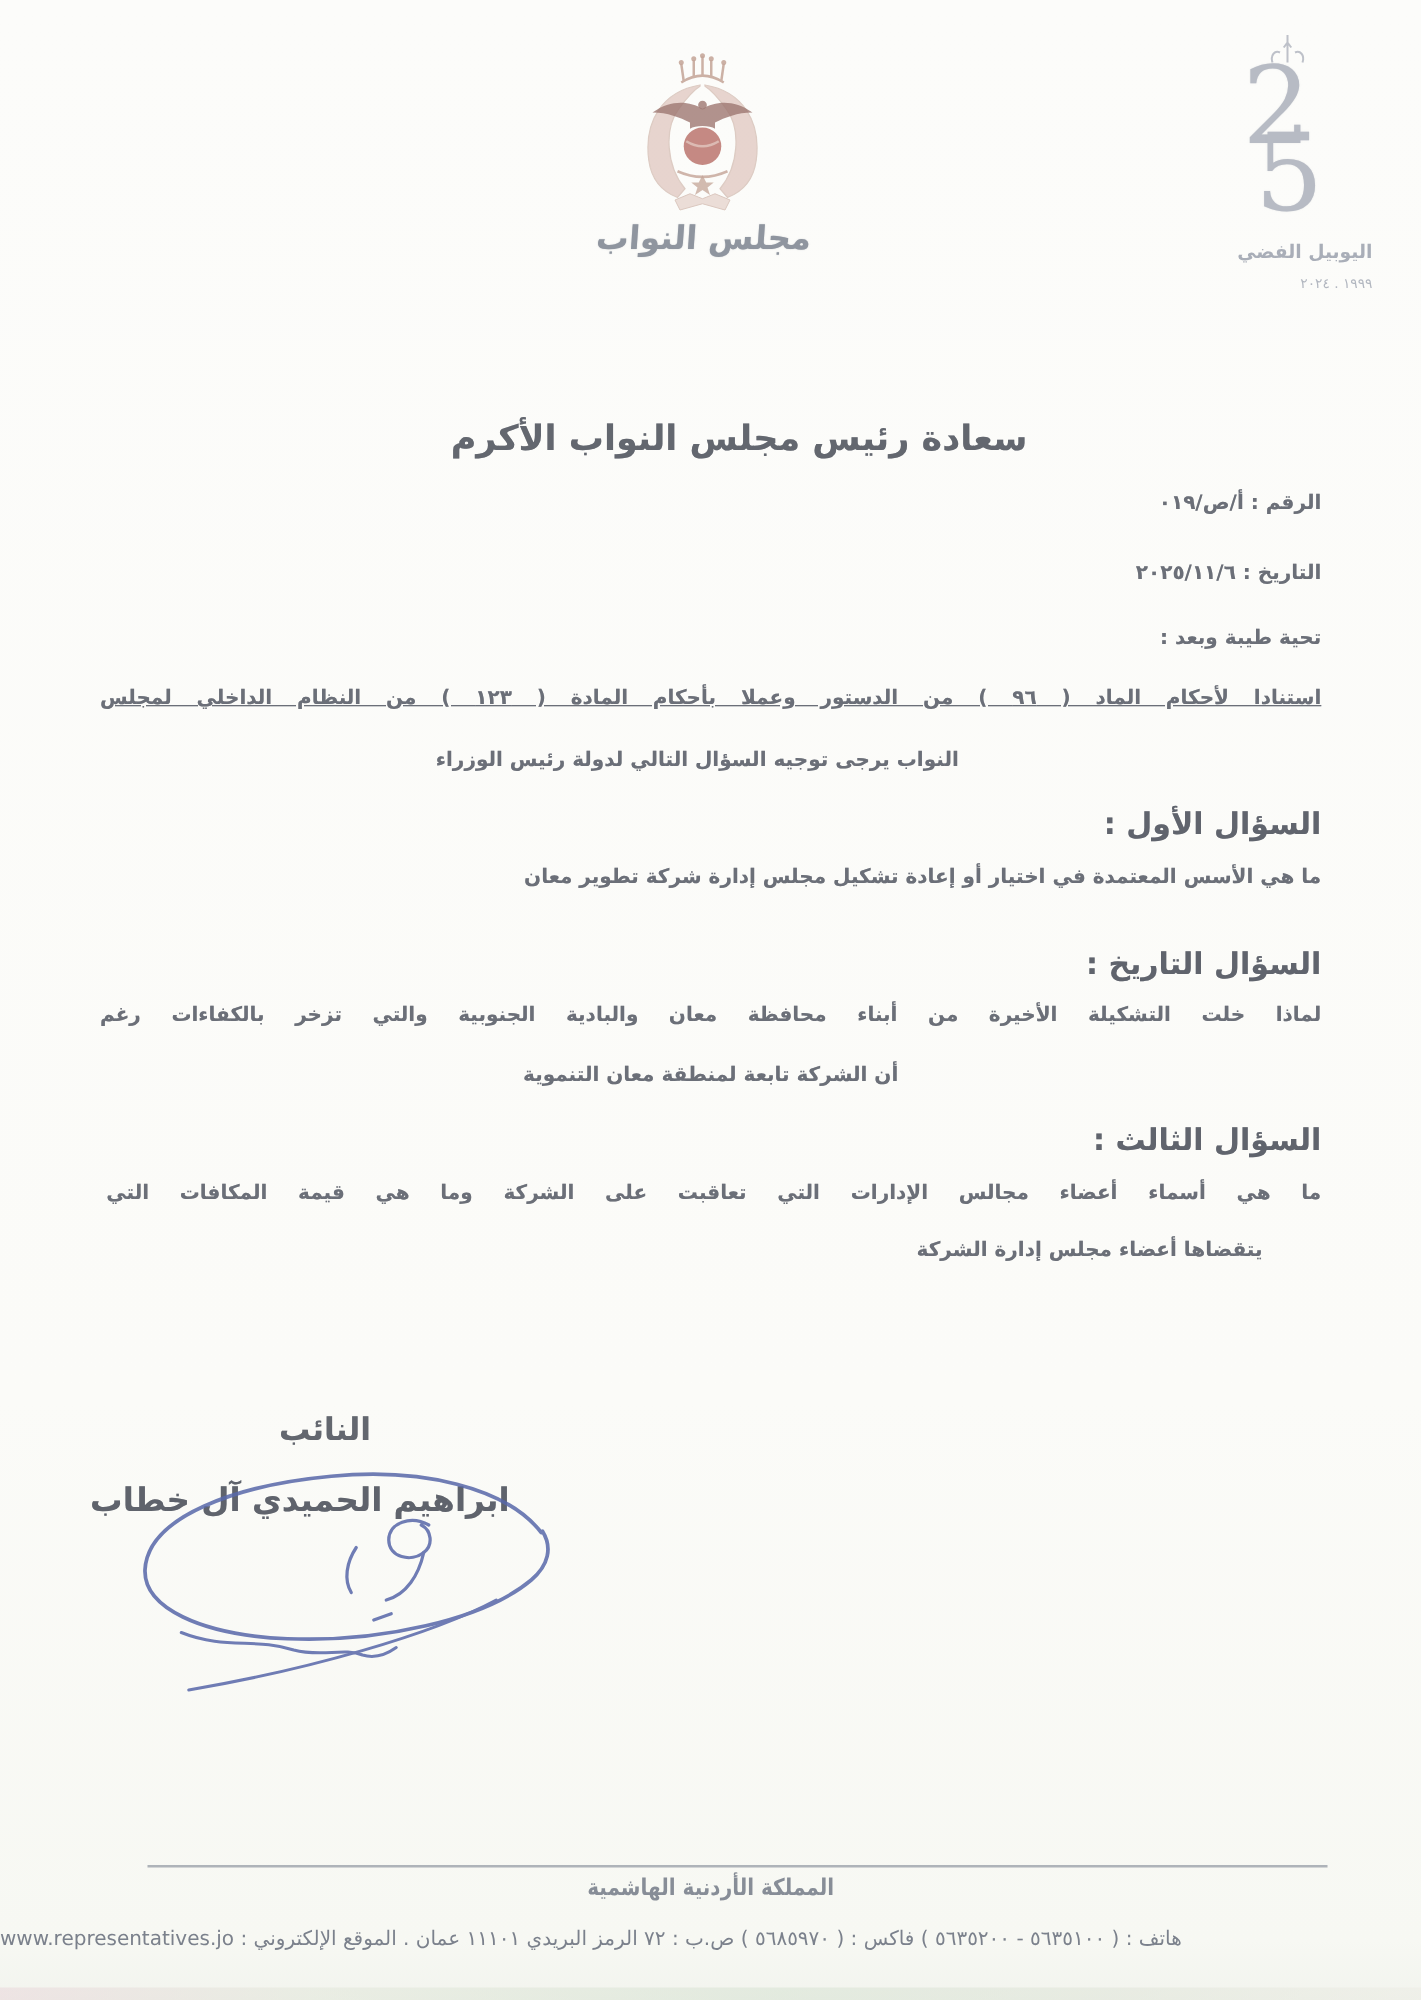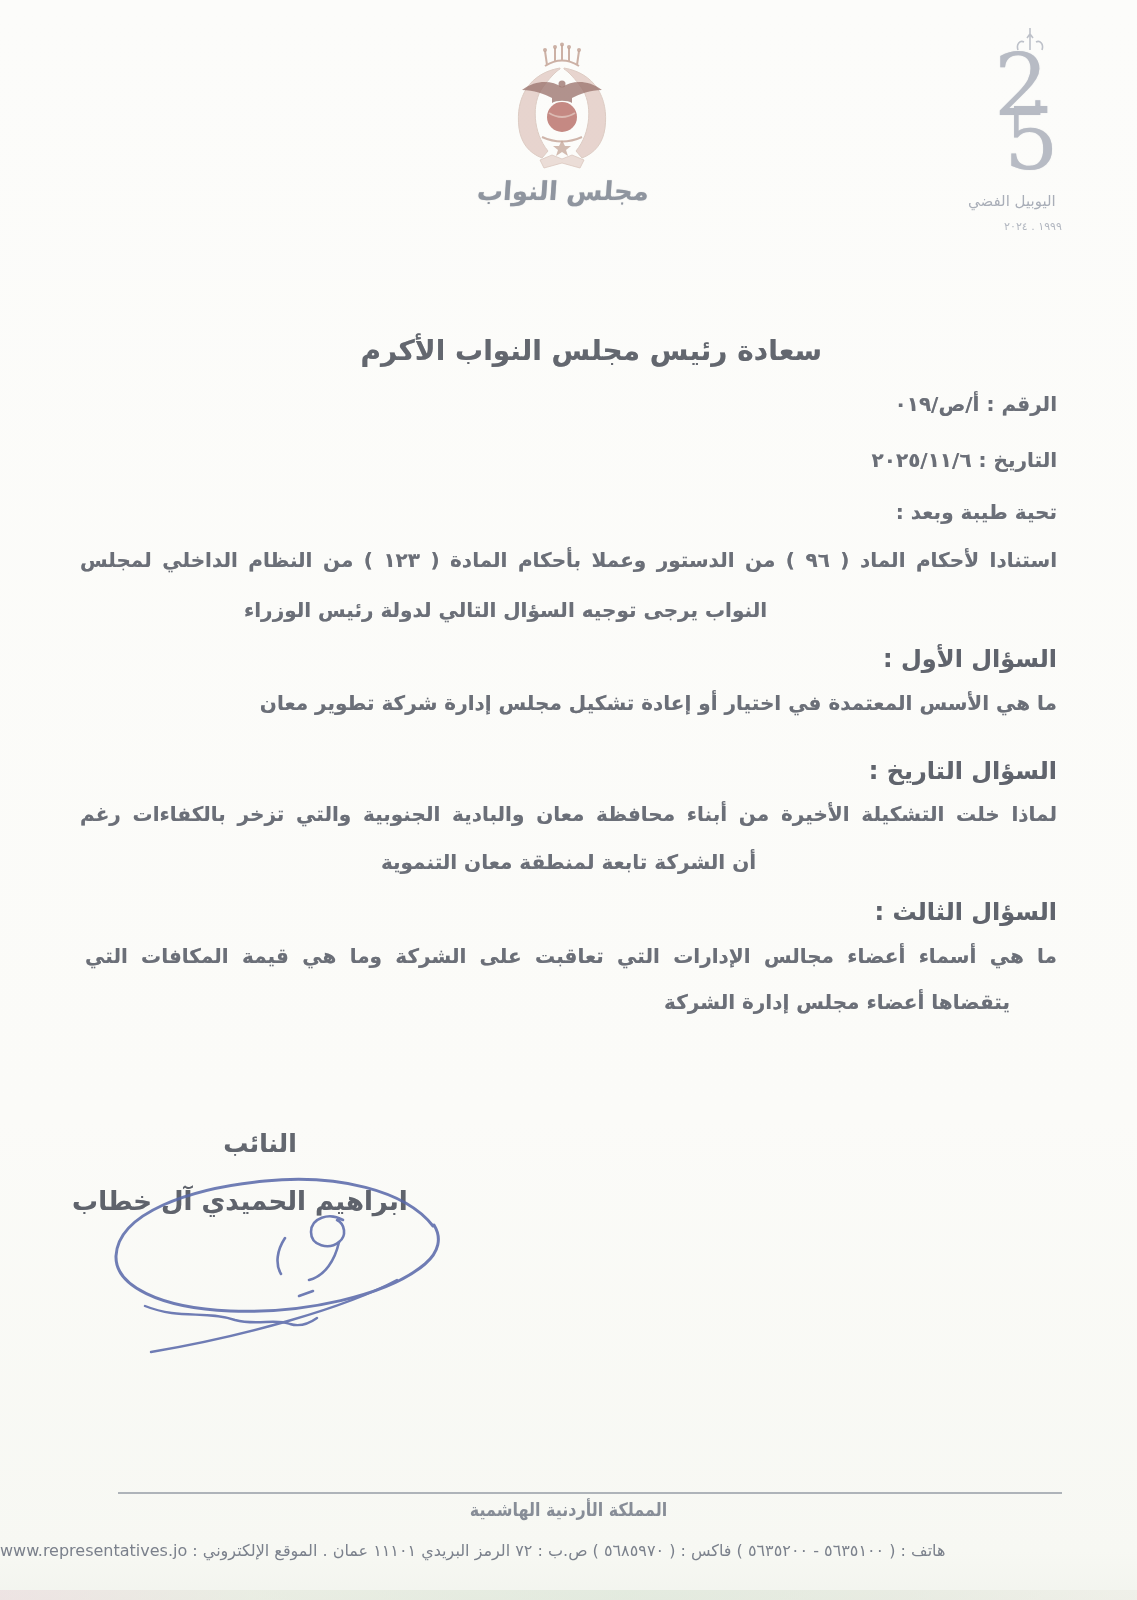--- a/index.html
+++ b/index.html
@@ -6,37 +6,37 @@
   .page {
     position:relative; width:1137px; height:1600px; margin:0 auto;
     background: linear-gradient(180deg,#fcfcfa 0%,#fbfbf8 70%,#f7f8f3 97%,#f2f4ee 100%);
     font-family:"DejaVu Sans", sans-serif; overflow:hidden;
   }
   .t { position:absolute; color:#6b6f78; font-weight:bold; white-space:nowrap;
        text-shadow:0 0 0.5px rgba(107,111,120,.45); line-height:1.25; }
   .just { white-space:normal; text-align:justify; text-align-last:justify; }
   .center { text-align:center; }
   .salutation { font-size:28px; color:#63676f;margin-left:32px; }
-  .body-line { font-size:20px; }
+  .body-line { font-size:16px; }
   .label-line { font-size:24px; color:#60646d; }
   
   .emblem { position:absolute; left:500px; top:42px; width:124px; height:130px; opacity:.82; }
   .emblem-caption { position:absolute; left:468px; top:176px; width:190px; text-align:center;
        font-size:26px; font-weight:bold; color:#8f959f; direction:rtl;
        text-shadow:0 0 1px rgba(143,149,159,.55); transform:skewX(-4deg); }
   
   .jubilee { position:absolute; left:968px; top:26px; width:130px; height:215px; color:#b7bbc4; }
   .jubilee .digit { position:absolute; font-family:"DejaVu Serif", serif; font-weight:normal;
        font-size:86px; line-height:1; color:#b7bbc4; text-shadow:0 0 1px rgba(183,187,196,.5); }
   .jubilee .d2 { left:26px; top:16px; }
   .jubilee .d5 { left:36px; top:70px; }
   .jubilee .crown { position:absolute; left:44px; top:0; }
-  .jubilee .jlabel { position:absolute; top:166px; left:0; width:100%; text-align:left;
-       font-size:15px; font-weight:normal; color:#a9aeb8; direction:rtl; }
-  .jubilee .jyears { position:absolute; top:194px; left:0; width:100%; text-align:center;
+  .jubilee .jlabel { position:absolute; top:166px; left:0; width:100%; text-align:right;
+       font-size:15px; font-weight:bold; color:#a9aeb8; direction:rtl; }
+  .jubilee .jyears { position:absolute; top:194px; left:0; width:100%; 
        font-size:11px; color:#b2b7c0; direction:rtl; letter-spacing:2px; }
   
   .sig-title { font-size:25px; color:#63676f; }
   .sig-name  { font-size:26px; color:#5f636c; }
   .sig-svg { position:absolute; left:85px; top:1168px; }
   
   .footer-rule { position:absolute; left:118px; top:1492px; width:944px; border-top:2px solid #969ca6; opacity:.75; }
   .footer-kingdom { position:absolute; left:0; top:1500px; width:100%; text-align:center;
        font-size:16px; font-weight:bold; color:#878d97; direction:rtl;
        transform:scale(1,1.15); letter-spacing:-1px; }
@@ -105,21 +105,21 @@
   </div>
 
   <div class="t salutation" dir="rtl" style="top:333px; right:315px;">سعادة رئيس مجلس النواب الأكرم</div>
 
   <div class="t body-line" dir="rtl" style="top:392px; right:80px;">الرقم : أ/ص/٠١٩</div>
 
   <div class="t body-line" dir="rtl" style="top:448px; right:80px;text-align:right;">التاريخ : ٢٠٢٥/١١/٦</div>
 
   <div class="t body-line" dir="rtl" style="top:500px; right:80px;">تحية طيبة وبعد :</div>
 
-  <div class="t body-line just" dir="rtl" style="top:548px; right:80px; left:80px;">استنادا لأحكام الماد ( ٩٦ ) من الدستور وعملا بأحكام المادة ( ١٢٣ ) من النظام الداخلي لمجلس</div>
+  <div class="t body-line just" dir="rtl" style="top:548px; right:80px; left:80px;text-decoration:underline;">استنادا لأحكام الماد ( ٩٦ ) من الدستور وعملا بأحكام المادة ( ١٢٣ ) من النظام الداخلي لمجلس</div>
   <div class="t body-line" dir="rtl" style="top:598px; right:370px;">النواب يرجى توجيه السؤال التالي لدولة رئيس الوزراء</div>
 
   <div class="t label-line" dir="rtl" style="top:644px; right:80px;">السؤال الأول :</div>
   <div class="t body-line" dir="rtl" style="top:691px; right:80px;">ما هي الأسس المعتمدة في اختيار أو إعادة تشكيل مجلس إدارة شركة تطوير معان</div>
 
   <div class="t label-line" dir="rtl" style="top:756px; right:80px;">السؤال التاريخ :</div>
   <div class="t body-line just" dir="rtl" style="top:802px; right:80px; left:80px;">لماذا خلت التشكيلة الأخيرة من أبناء محافظة معان والبادية الجنوبية والتي تزخر بالكفاءات رغم</div>
   <div class="t body-line center" dir="rtl" style="top:850px; right:0; left:0;">أن الشركة تابعة لمنطقة معان التنموية</div>
 
   <div class="t label-line" dir="rtl" style="top:897px; right:80px;">السؤال الثالث :</div>

